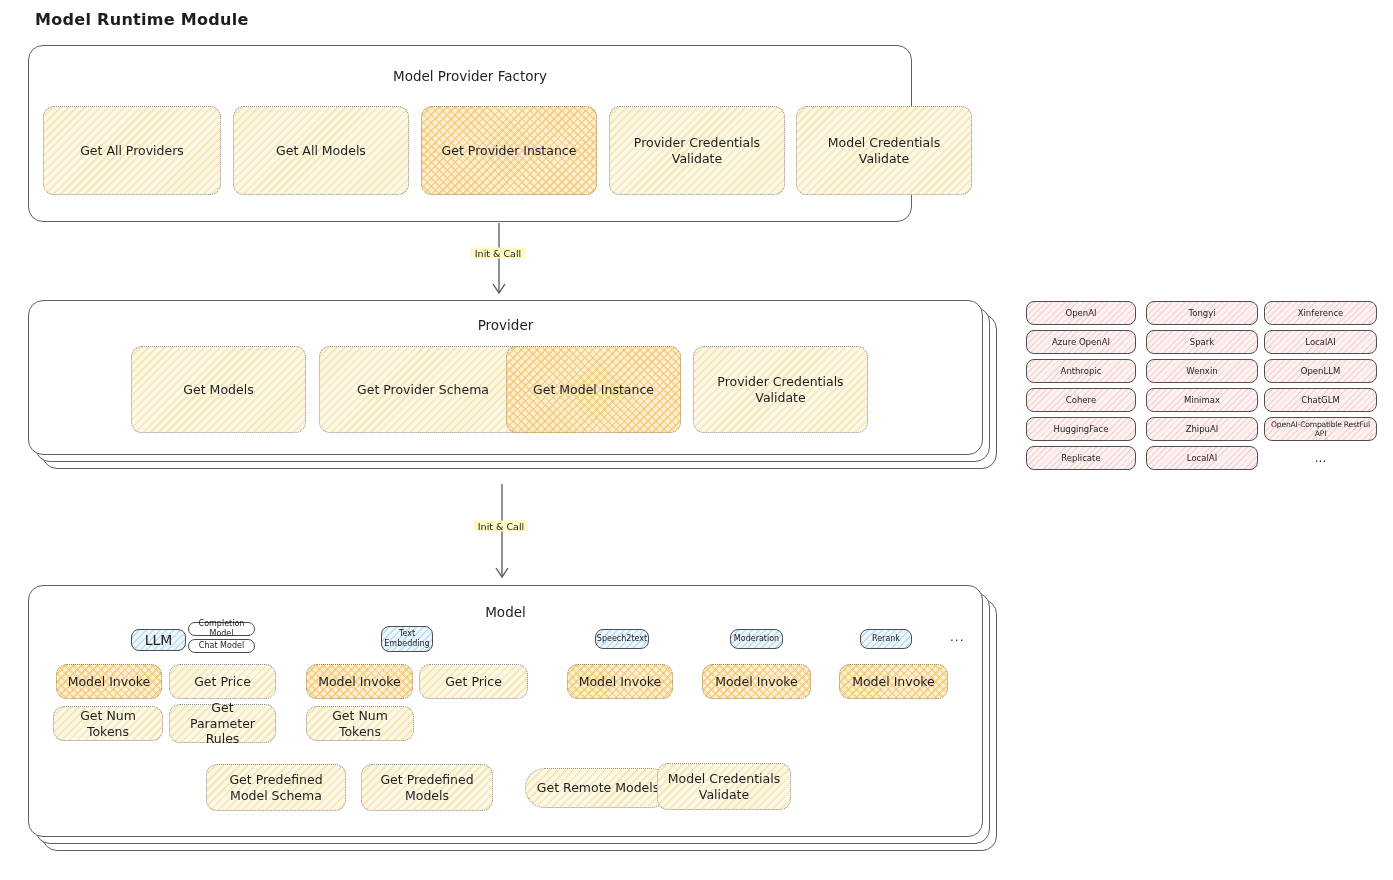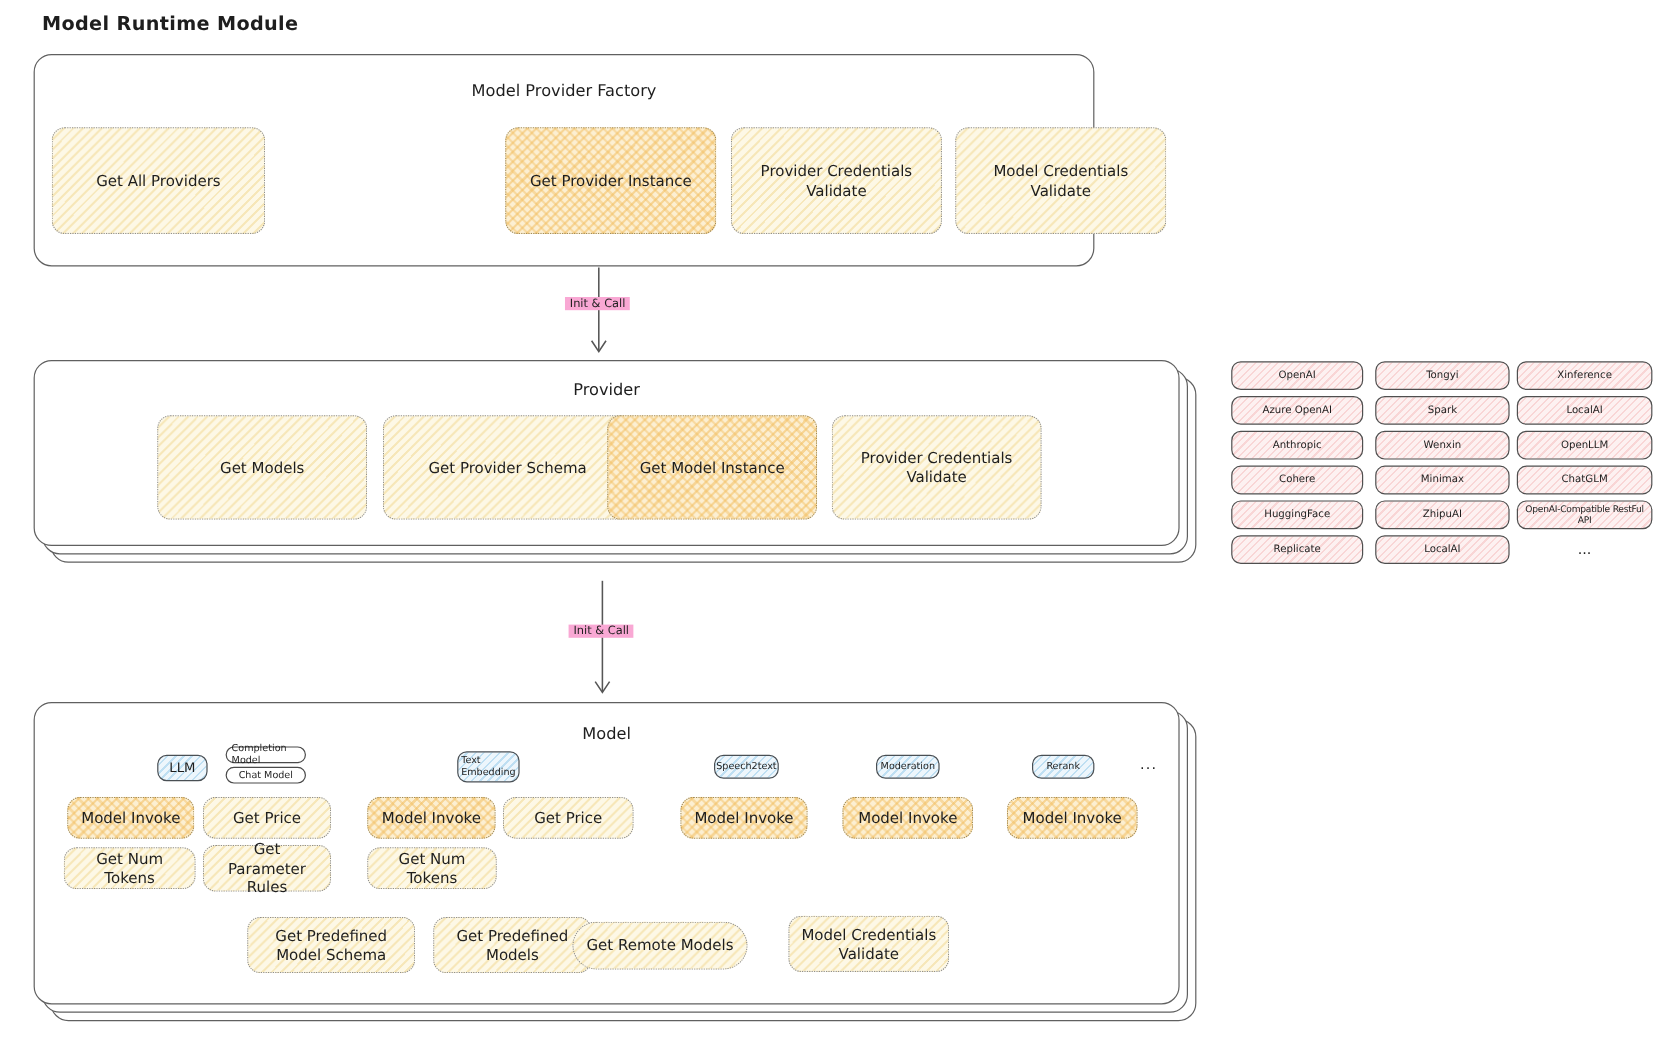--- a/index.html
+++ b/index.html
@@ -33,21 +33,21 @@
   .btn.hl {
     background-color:#fcefd2;
     background-image:
       repeating-linear-gradient(135deg, rgba(242,190,96,.55) 0 1.9px, transparent 1.9px 5.6px),
       repeating-linear-gradient(45deg,  rgba(242,190,96,.45) 0 1.9px, transparent 1.9px 5.6px);
     border-color:#a08b5a;
   }
   
   .tag {
     position:absolute; display:flex; align-items:center; justify-content:center;
-    text-align:left; line-height:1.2; font-size:8.5px; padding:1px 4px;
+    text-align:center; line-height:1.2; font-size:8.5px; padding:1px 4px;
     border:1.3px solid #494f54; border-radius:8px;
     background-color:#edf6fc;
     background-image:repeating-linear-gradient(135deg, rgba(140,198,232,.48) 0 1.4px, transparent 1.4px 4.8px);
   }
   .tag.white { background:#ffffff; border-radius:7px; border-color:#4a4a4a; font-size:8px; }
   .ellipsis { position:absolute; font-size:12px; letter-spacing:1px; }
   
   .pcol { position:absolute; display:flex; flex-direction:column; gap:5.5px; }
   .pill {
     height:23.5px; display:flex; align-items:center; justify-content:center;
@@ -55,33 +55,34 @@
     border:1.3px solid #4f4f4f; border-radius:8px;
     background-color:#fdf1f1;
     background-image:repeating-linear-gradient(135deg, rgba(243,176,176,.42) 0 1.3px, transparent 1.3px 4.4px);
   }
   .pill.tiny { font-size:7.6px; letter-spacing:-.2px; }
   .pill-more { height:23.5px; display:flex; align-items:center; justify-content:center; font-size:12px; }
   
   .arrow { position:absolute; overflow:visible; }
   .arrow-label {
     position:absolute; transform:translate(-50%,-50%);
-    background:#f9a8d4; padding:0 4px; font-size:9.5px; white-space:nowrap;
+    background:#fef9c3; padding:0 4px; font-size:9.5px; white-space:nowrap;
   }
 </style>
 </head>
 <body>
 
 <div class="canvas">
 
   <div class="main-title">Model Runtime Module</div>
 
   <div class="panel" style="left:28px; top:45px; width:884px; height:177px;">
     <div class="panel-title" style="top:22px;">Model Provider Factory</div>
     <div class="btn" style="left:14px;  top:60px; width:178px; height:89px;">Get All Providers</div>
+    <div class="btn" style="left:204px; top:60px; width:176px; height:89px;">Get All Models</div>
     <div class="btn hl" style="left:392px; top:60px; width:176px; height:89px;">Get Provider Instance</div>
     <div class="btn" style="left:580px; top:60px; width:176px; height:89px;">Provider Credentials Validate</div>
     <div class="btn" style="left:767px; top:60px; width:176px; height:89px;">Model Credentials Validate</div>
   </div>
 
   <svg class="arrow" style="left:489px; top:223px;" width="20" height="72" viewBox="0 0 20 72">
     <line x1="10" y1="0" x2="10" y2="69" stroke="#565656" stroke-width="1.3"></line>
     <path d="M4 61 L10 70 L16 61" fill="none" stroke="#565656" stroke-width="1.3"></path>
   </svg>
   <div class="arrow-label" style="left:498px; top:253px;">Init &amp; Call</div>
@@ -125,21 +126,21 @@
     <line x1="10" y1="0" x2="10" y2="92" stroke="#565656" stroke-width="1.3"></line>
     <path d="M4 84 L10 93 L16 84" fill="none" stroke="#565656" stroke-width="1.3"></path>
   </svg>
   <div class="arrow-label" style="left:501px; top:526px;">Init &amp; Call</div>
 
   <div class="stack-layer" style="left:42px; top:599px; width:955px; height:252px;"></div>
   <div class="stack-layer" style="left:35px; top:592px; width:955px; height:252px;"></div>
   <div class="panel" style="left:28px; top:585px; width:955px; height:252px;">
     <div class="panel-title" style="top:18px;">Model</div>
 
-    <div class="tag" style="left:102px; top:43px; width:42px; height:22px; font-size:11px;">LLM</div>
+    <div class="tag" style="left:102px; top:43px; width:55px; height:22px; font-size:14px;">LLM</div>
     <div class="tag white" style="left:159px; top:36px; width:67px; height:14px;">Completion Model</div>
     <div class="tag white" style="left:159px; top:53px; width:67px; height:14px;">Chat Model</div>
     <div class="tag" style="left:352px; top:40px; width:52px; height:26px; font-size:8px;">Text Embedding</div>
     <div class="tag" style="left:566px; top:43px; width:54px; height:20px; font-size:8px;">Speech2text</div>
     <div class="tag" style="left:701px; top:43px; width:53px; height:20px; font-size:8px;">Moderation</div>
     <div class="tag" style="left:831px; top:43px; width:52px; height:20px; font-size:8px;">Rerank</div>
     <div class="ellipsis" style="left:921px; top:44px;">...</div>
 
     <div class="btn hl" style="left:27px;  top:78px; width:106px; height:35px;">Model Invoke</div>
     <div class="btn" style="left:140px; top:78px; width:107px; height:35px;">Get Price</div>
@@ -148,17 +149,17 @@
     <div class="btn hl" style="left:538px; top:78px; width:106px; height:35px;">Model Invoke</div>
     <div class="btn hl" style="left:673px; top:78px; width:109px; height:35px;">Model Invoke</div>
     <div class="btn hl" style="left:810px; top:78px; width:109px; height:35px;">Model Invoke</div>
 
     <div class="btn" style="left:24px;  top:120px; width:110px; height:35px;">Get Num Tokens</div>
     <div class="btn" style="left:140px; top:118px; width:107px; height:39px;">Get Parameter Rules</div>
     <div class="btn" style="left:277px; top:120px; width:108px; height:35px;">Get Num Tokens</div>
 
     <div class="btn" style="left:177px; top:178px; width:140px; height:47px;">Get Predefined Model Schema</div>
     <div class="btn" style="left:332px; top:178px; width:132px; height:47px;">Get Predefined Models</div>
-    <div class="btn" style="left:448px; top:182px; width:146px; height:40px;border-radius:20px;">Get Remote Models</div>
+    <div class="btn" style="left:496px; top:182px; width:146px; height:40px;border-radius:20px;">Get Remote Models</div>
     <div class="btn" style="left:628px; top:177px; width:134px; height:47px;">Model Credentials Validate</div>
   </div>
 
 </div>
 
 </body></html>

